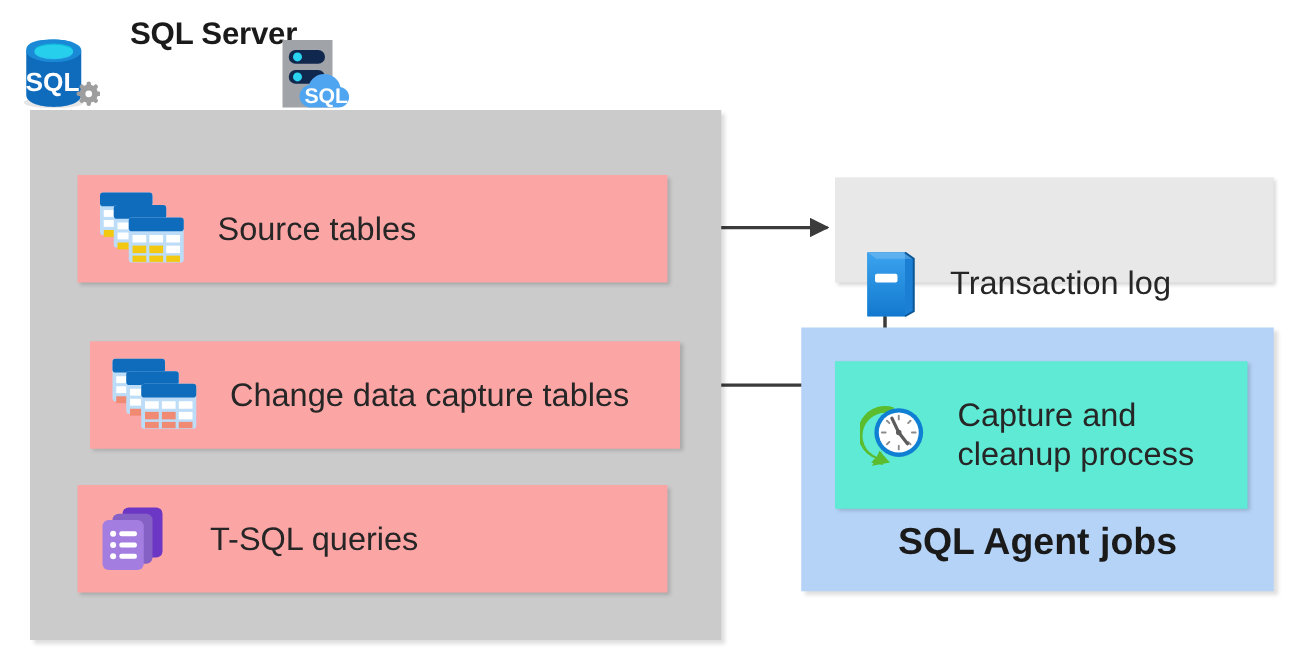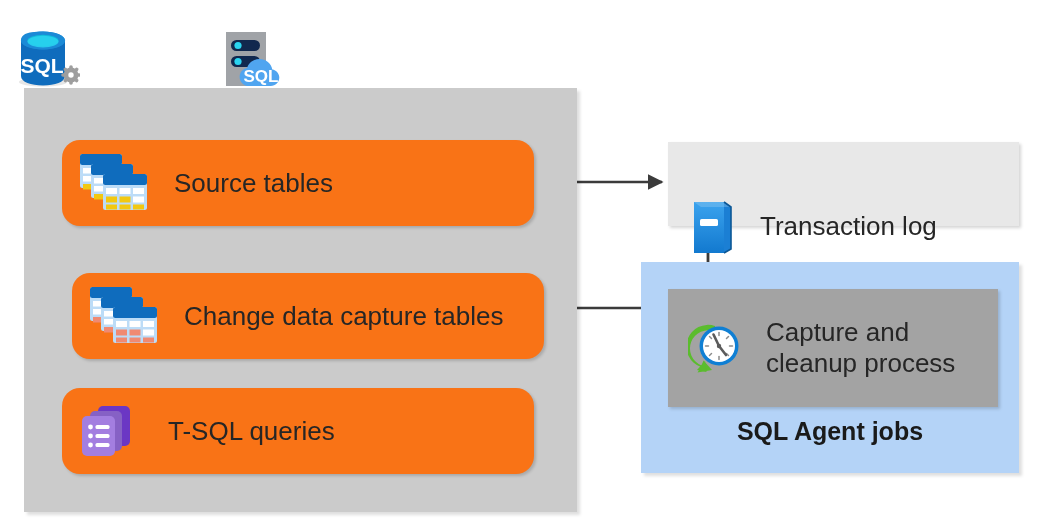--- a/index.html
+++ b/index.html
@@ -32,30 +32,29 @@
   
   .gray-panel {
     background: #cbcbcb;
     box-shadow: 3px 3px 3px rgba(0,0,0,0.13);
   }
   .blue-panel {
     background: #b4d3f7;
     box-shadow: 3px 3px 3px rgba(0,0,0,0.13);
   }
   .white-card {
-    background: #f97316;
+    background: #fca5a5;
     box-shadow: 2px 2px 3px rgba(0,0,0,0.17);
-    border-radius: 18px;
   }
   .lightgray-card {
     background: #e8e8e8;
     box-shadow: 2px 2px 3px rgba(0,0,0,0.17);
   }
   .yellow-card {
-    background: #a3a3a3;
+    background: #5eead4;
     box-shadow: 2px 2px 3px rgba(0,0,0,0.17);
   }
 
   .card-row {
     display: flex;
     align-items: center;
     height: 100%;
     box-sizing: border-box;
   }
   .card-label {
@@ -64,21 +63,21 @@
     line-height: 1.18;
     white-space: pre-line;
   }
   .icon-slot {
     flex: 0 0 auto;
     display: flex;
     align-items: center;
     justify-content: center;
   }
   .panel-caption {
-    font-size: 25px;
+    font-size: 30px;
     font-weight: bold;
     color: #1a1a1a;
     text-align: center;
     width: 100%;
   }
 </style>
 </head>
 <body>
 
 <div id="canvas">
@@ -132,20 +131,22 @@
           <g stroke="#9e9e9e" stroke-width="3.6" stroke-linecap="round">
             <line x1="7" y1="-1" x2="7" y2="15"></line>
             <line x1="-1" y1="7" x2="15" y2="7"></line>
             <line x1="1.4" y1="1.4" x2="12.6" y2="12.6"></line>
             <line x1="12.6" y1="1.4" x2="1.4" y2="12.6"></line>
           </g>
           <circle cx="7" cy="7" r="2.7" fill="#ffffff"></circle>
         </g>
       </svg>
     </span>
+    <span class="platform-label" style="margin-left:24px; margin-top:-11px;">SQL
+Server</span>
   </div>
 
   <div class="abs" style="left:221px; top:24px; display:flex; align-items:flex-start;">
     <span class="icon-slot" style="width:64px; height:64px;">
       <svg width="64" height="64" viewBox="0 0 64 64">
         <rect x="5" y="8" width="40" height="54" fill="#a0a3a7"></rect>
         <rect x="5" y="8" width="40" height="54" fill="none"></rect>
         <rect x="10" y="16" width="29" height="11" rx="5.5" fill="#11284e"></rect>
         <circle cx="17" cy="21.5" r="3.6" fill="#2ad4f0"></circle>
         <rect x="10" y="32" width="29" height="11" rx="5.5" fill="#11284e"></rect>

